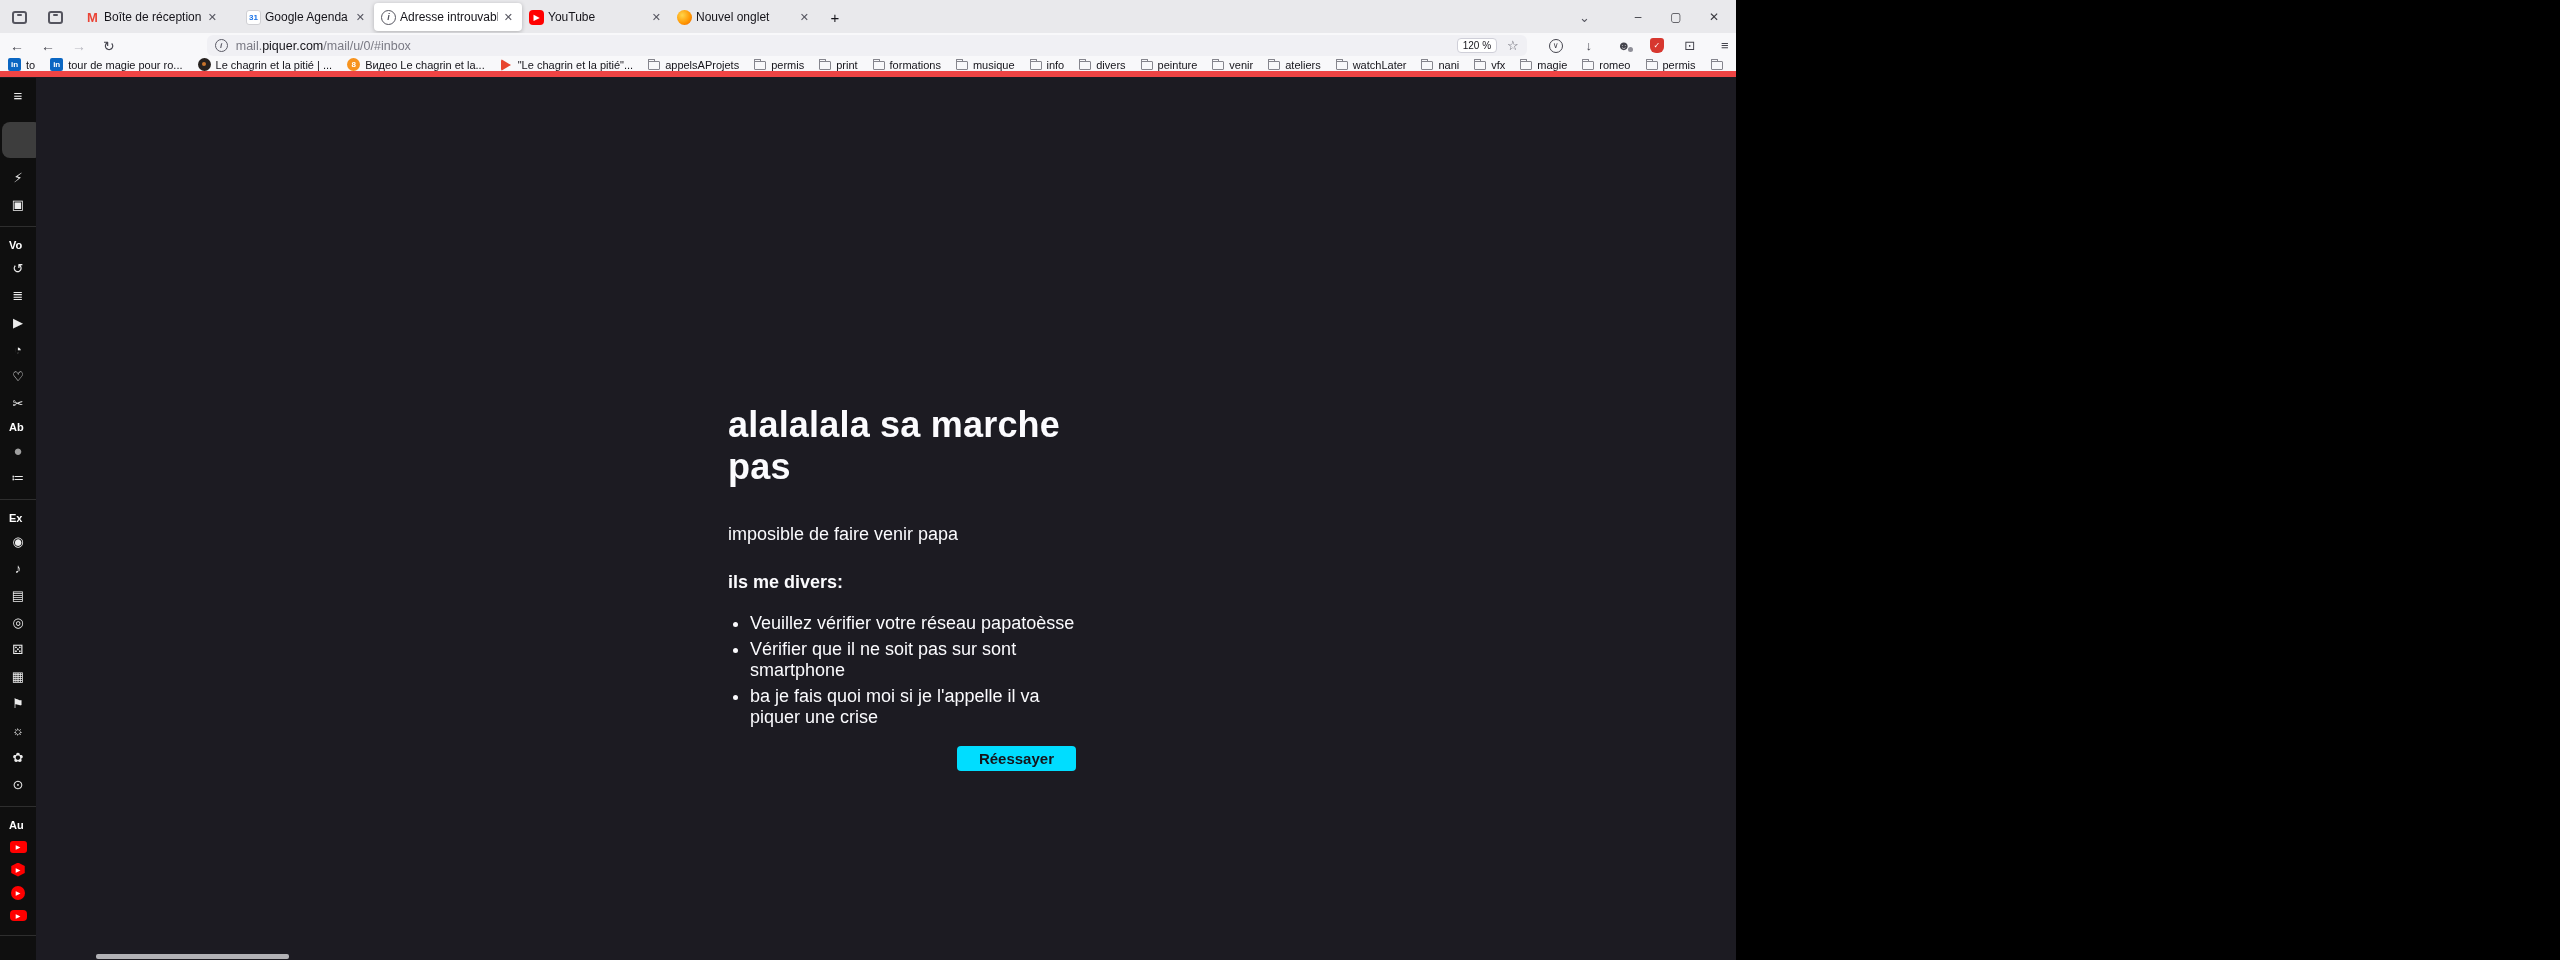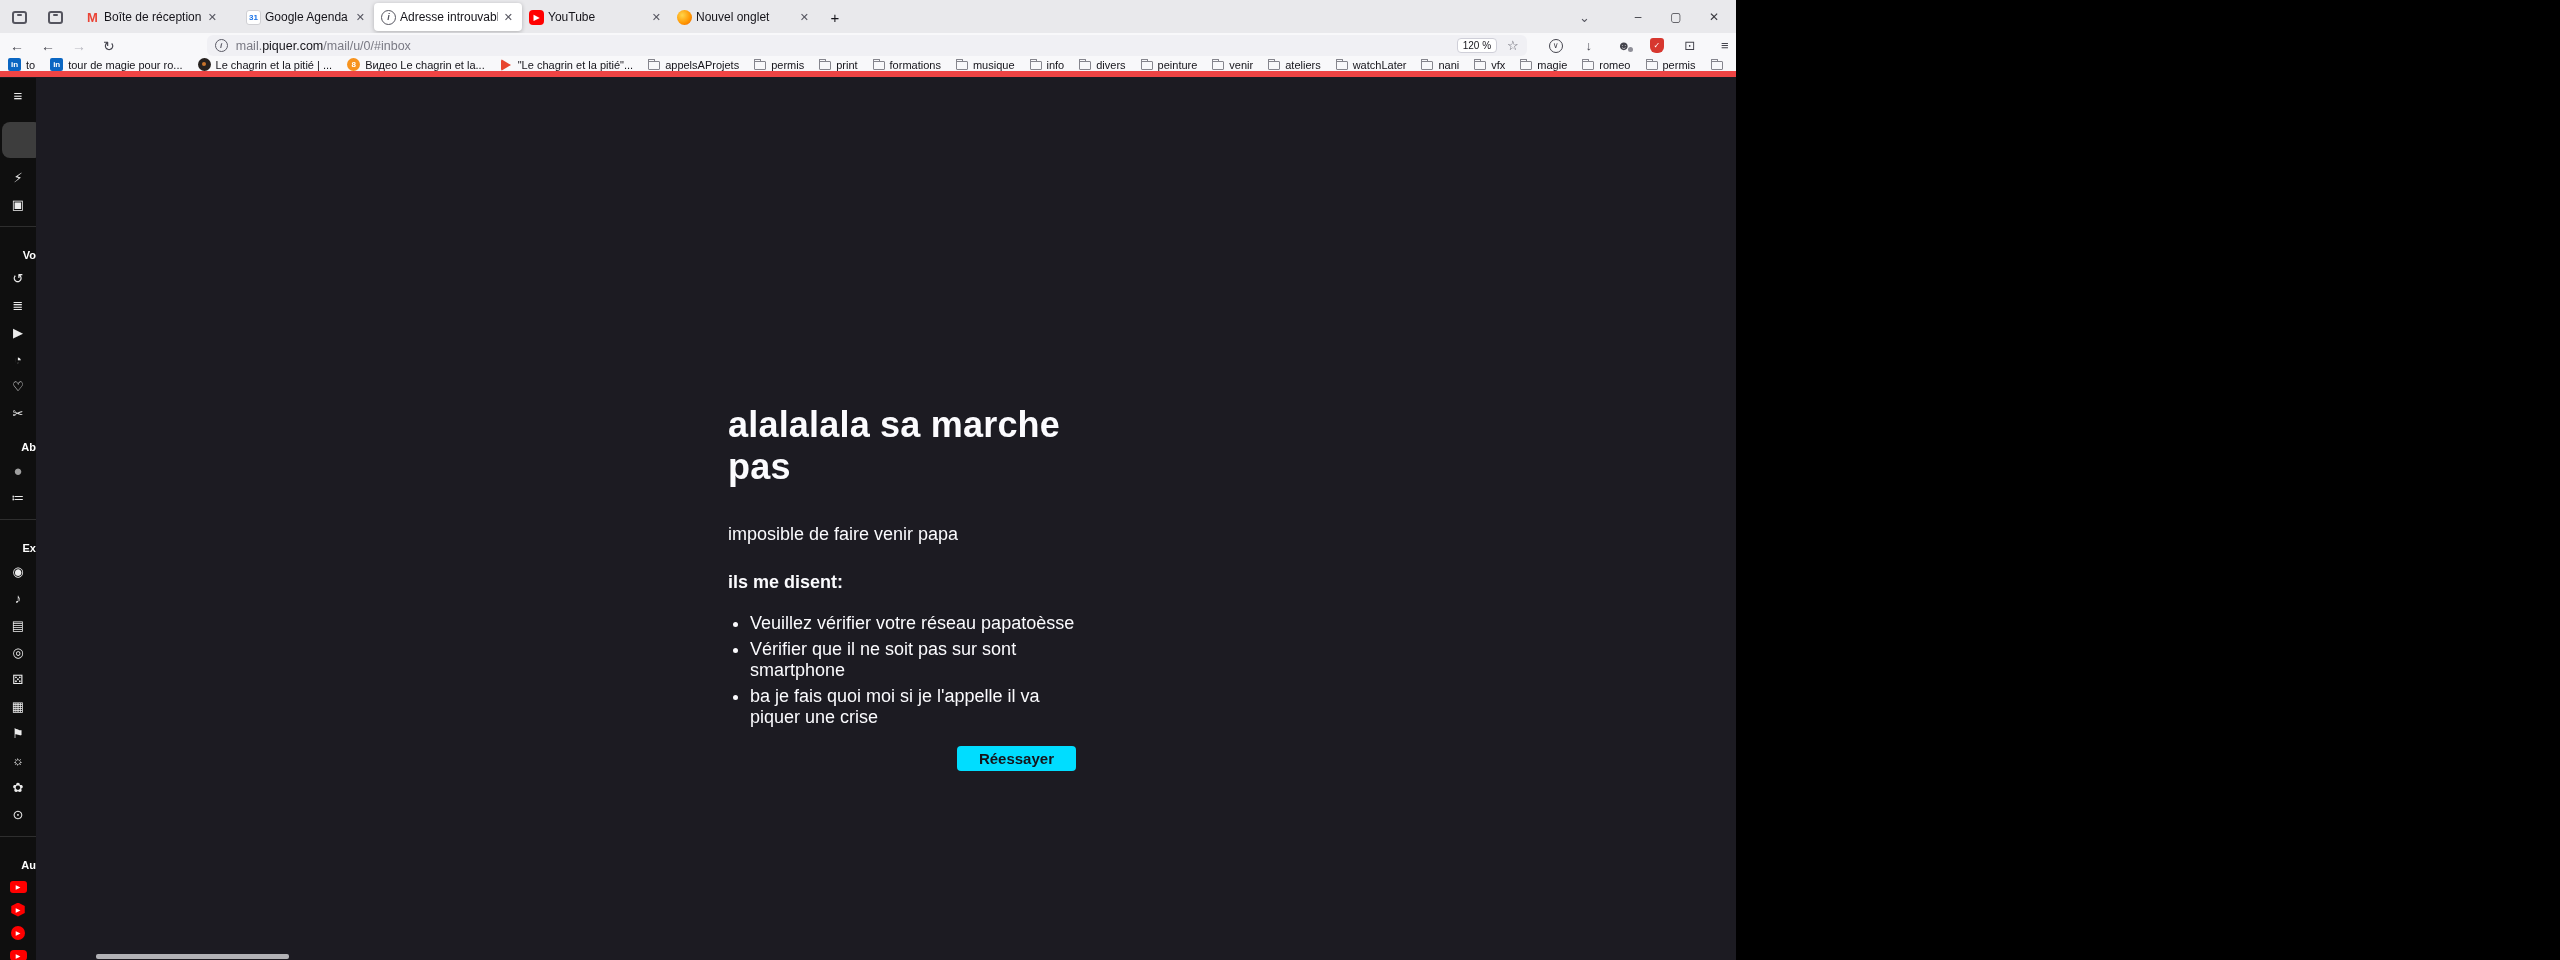--- a/index.html
+++ b/index.html
@@ -61,21 +61,21 @@
 
   
   .page { position:absolute; left:0; top:78px; width:1736px; height:882px; background:#1c1b22; }
   .yt-sidebar { position:absolute; left:0; top:0; width:36px; height:882px; background:#0f0f0f; overflow:hidden; display:flex; flex-direction:column; align-items:stretch; padding-top:4px; }
   .sbitem { display:flex; align-items:center; justify-content:center; height:27px; flex:none; color:#ececec; }
   .sbitem .glyph { font-size:13px; text-align:center; }
   .sbitem.menu { height:26px; margin-bottom:14px; }
   .sbitem.menu .glyph { font-size:15px; }
   .sbitem.pill { height:36px; margin:0 0 6px 2px; border-radius:8px; background:#3d3d3d; width:40px; }
   .sbitem.divider { height:1px; margin:8px 0; background:#2e2e2e; }
-  .sbitem.label { height:20px; margin-top:10px; justify-content:flex-end; padding-left:9px; }
+  .sbitem.label { height:20px; margin-top:0; justify-content:flex-start; padding-left:9px; }
   .sbitem.label .sblabel { font-size:11px; font-weight:bold; color:#fff; white-space:nowrap; }
   .sbitem.avatar .glyph { color:#9e9e9e; font-size:15px; }
   .sbitem.red-rect, .sbitem.red-hex, .sbitem.red-circle, .sbitem.red-kids { height:23px; }
   .sbitem.red-rect .glyph, .sbitem.red-hex .glyph, .sbitem.red-circle .glyph, .sbitem.red-kids .glyph { background:#f00; color:#fff; font-size:6px; display:flex; align-items:center; justify-content:center; }
   .sbitem.red-rect .glyph { width:17px; height:12px; border-radius:3px; }
   .sbitem.red-hex .glyph { width:15px; height:14px; clip-path:polygon(50% 0,95% 25%,95% 75%,50% 100%,5% 75%,5% 25%); }
   .sbitem.red-circle .glyph { width:14px; height:14px; border-radius:50%; }
   .sbitem.red-kids .glyph { width:17px; height:11px; border-radius:4px; }
 
   
@@ -434,21 +434,21 @@
         <div class="sbitem divider">
           <span class="glyph"></span>
           <span class="sblabel"></span>
         </div>
       </div>
 
     <div class="main">
       <div class="error-block">
         <h1 class="error-title">alalalala sa marche pas</h1>
         <p class="error-msg">imposible de faire venir papa</p>
-        <p class="error-intro">ils me disent:</p>
+        <p class="error-intro">ils me divers:</p>
         <ul class="error-list">
           <li>Veuillez vérifier votre réseau papatoèsse</li>
           <li>Vérifier que il ne soit pas sur sont smartphone</li>
           <li>ba je fais quoi moi si je l'appelle il va piquer une crise</li>
         </ul>
         <button class="retry-btn">Réessayer</button>
       </div>
       <div class="hscrollbar"></div>
     </div>
   </div>

